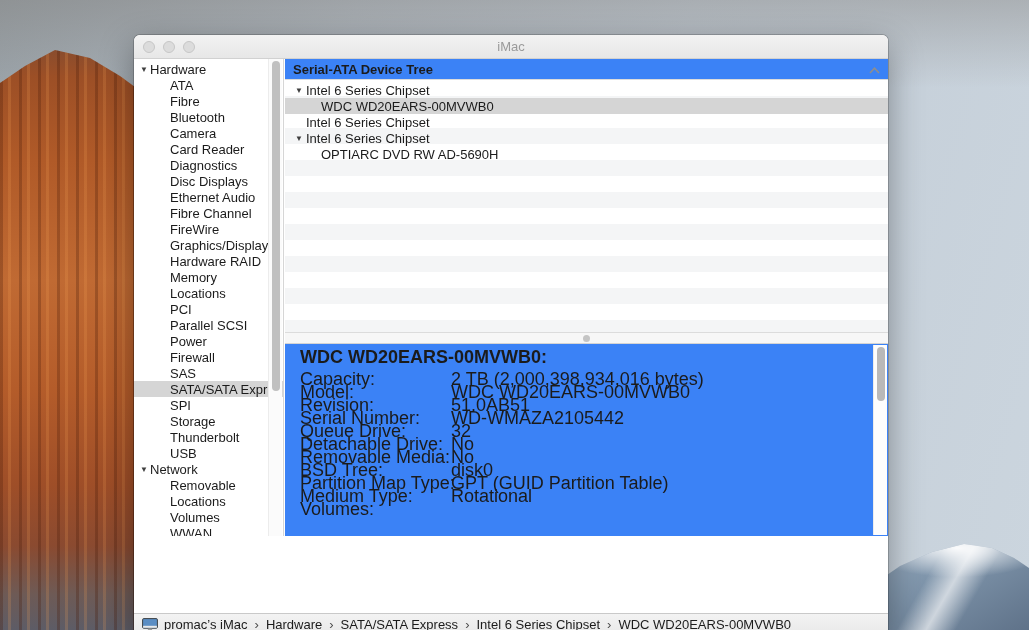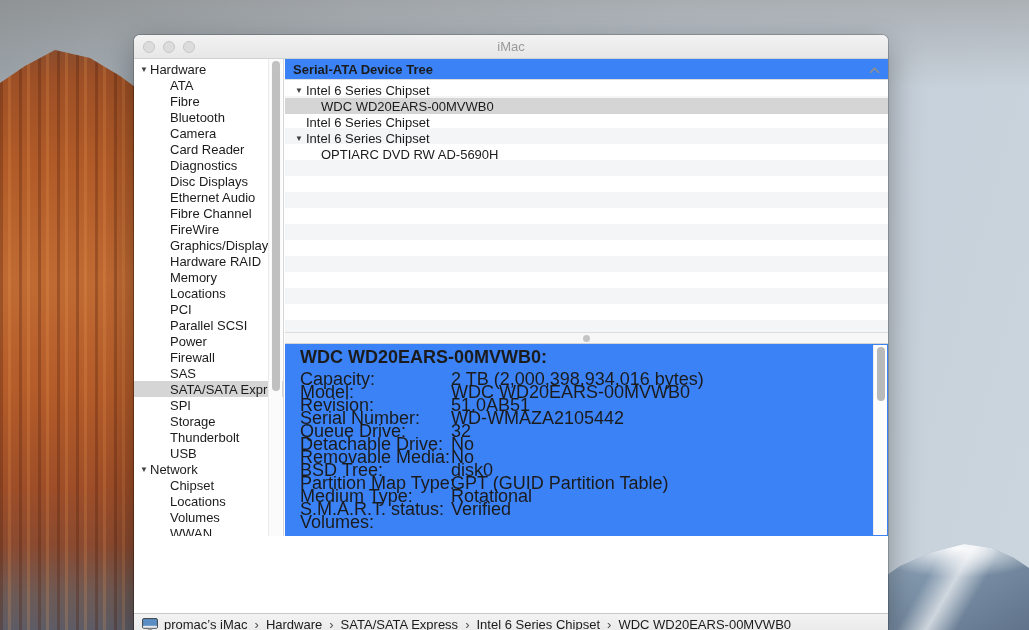--- a/index.html
+++ b/index.html
@@ -244,21 +244,21 @@
           <div class="side-row item">
             <span class="disc">▼</span>
             <span class="lbl">USB</span>
           </div>
           <div class="side-row group">
             <span class="disc">▼</span>
             <span class="lbl">Network</span>
           </div>
           <div class="side-row item">
             <span class="disc">▼</span>
-            <span class="lbl">Chipset</span>
+            <span class="lbl">Removable</span>
           </div>
           <div class="side-row item">
             <span class="disc">▼</span>
             <span class="lbl">Locations</span>
           </div>
           <div class="side-row item">
             <span class="disc">▼</span>
             <span class="lbl">Volumes</span>
           </div>
           <div class="side-row item">
@@ -332,23 +332,20 @@
                 <span class="spec-label">Removable Media:</span><span class="spec-value">No</span>
               </div>
               <div class="spec-row">
                 <span class="spec-label">BSD Tree:</span><span class="spec-value">disk0</span>
               </div>
               <div class="spec-row">
                 <span class="spec-label">Partition Map Type:</span><span class="spec-value">GPT (GUID Partition Table)</span>
               </div>
               <div class="spec-row">
                 <span class="spec-label">Medium Type:</span><span class="spec-value">Rotational</span>
-              </div>
-              <div class="spec-row">
-                <span class="spec-label">S.M.A.R.T. status:</span><span class="spec-value">Verified</span>
               </div>
               <div class="spec-row">
                 <span class="spec-label">Volumes:</span><span class="spec-value"></span>
               </div>
             </div>
           <div class="det-scroll">
             <div class="det-thumb"></div>
           </div>
         </div>
 

